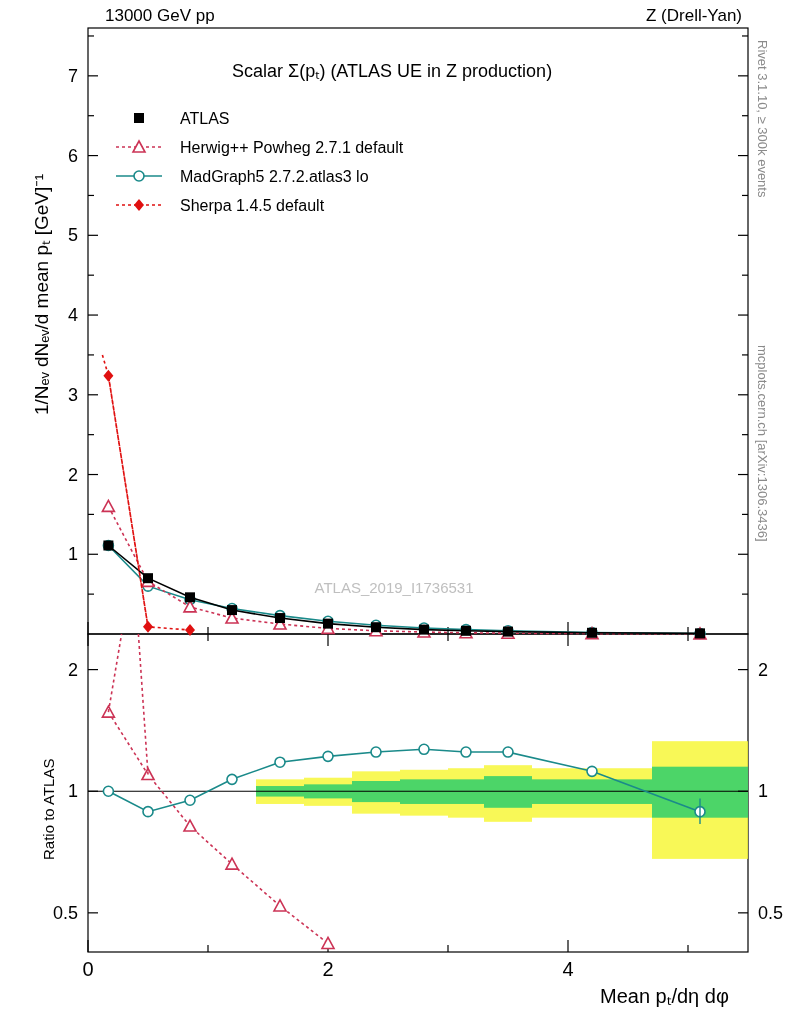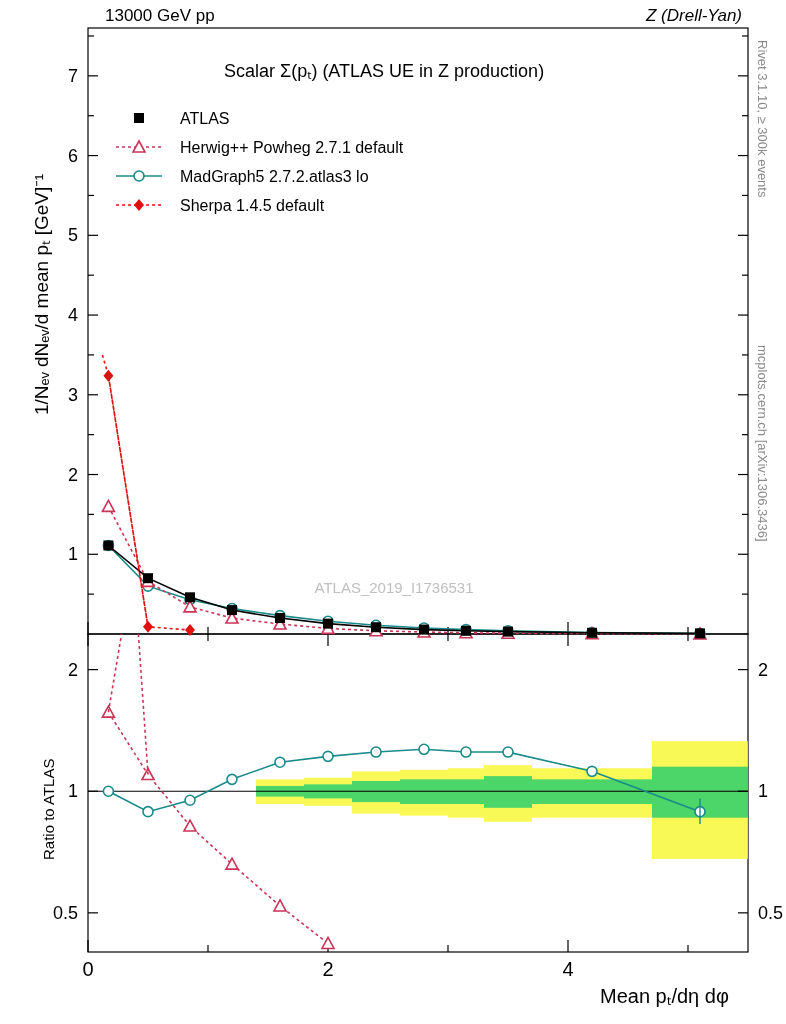--- a/index.html
+++ b/index.html
@@ -17,32 +17,32 @@
   .frame{fill:none;stroke:#000;stroke-width:1.2;}
   .tick{stroke:#000;stroke-width:1.2;}
   .watermark{fill:#bfbfbf;font-size:15px;font-family:"Liberation Sans",sans-serif;}
 </style>
 </head>
 <body>
 
 <div id="root">
 
   <div class="abs hdr txt" style="left:105px;top:6px;">13000 GeV pp</div>
-  <div class="abs hdr txt" style="right:44px;top:6px;font-style:italic;">Z (Drell-Yan)</div>
+  <div class="abs hdr txt" style="right:44px;top:6px;">Z (Drell-Yan)</div>
 
   <div class="abs rot small gray" style="left:770px;top:40px;transform:rotate(90deg);">Rivet 3.1.10, ≥ 300k events</div>
   <div class="abs rot small gray" style="left:770px;top:345px;transform:rotate(90deg);">mcplots.cern.ch [arXiv:1306.3436]</div>
 
   <div class="abs rot" style="left:28px;top:415px;transform:rotate(-90deg);font-size:19px;">1/Nₑᵥ dNₑᵥ/d mean pₜ  [GeV]⁻¹</div>
 
   <div class="abs rot" style="left:40px;top:860px;transform:rotate(-90deg);font-size:15px;">Ratio to ATLAS</div>
 
   <div class="abs txt" style="left:584px;top:982px;font-size:20px;margin-left:16px;">Mean pₜ/dη dφ</div>
 
-  <div class="abs txt" style="left:224px;top:58px;font-size:18px;">Scalar Σ(pₜ) (ATLAS UE in Z production)</div>
+  <div class="abs txt" style="left:232px;top:58px;font-size:18px;">Scalar Σ(pₜ) (ATLAS UE in Z production)</div>
 
   <svg id="plot" width="786" height="1024" class="abs" style="left:0;top:0;">
       <rect x="88" y="28" width="660" height="606" class="frame"></rect>
       <rect x="88" y="634" width="660" height="318" class="frame"></rect>
       <rect x="255.99999999999997" y="779.3562290219865" width="48.00000000000003" height="24.604642036287146" fill="#f7f73a" fill-opacity="0.85"></rect>
       <rect x="304" y="777.724031085369" width="48" height="28.133723452112235" fill="#f7f73a" fill-opacity="0.85"></rect>
       <rect x="352" y="771.3429637696642" width="48" height="42.31429760233948" fill="#f7f73a" fill-opacity="0.85"></rect>
       <rect x="400" y="769.7833089410835" width="48" height="45.8792315476702" fill="#f7f73a" fill-opacity="0.85"></rect>
       <rect x="448" y="768.2373957433131" width="36" height="49.45360679317628" fill="#f7f73a" fill-opacity="0.85"></rect>
       <rect x="484" y="765.1858403425722" width="48" height="56.6338235732735" fill="#f7f73a" fill-opacity="0.85"></rect>

